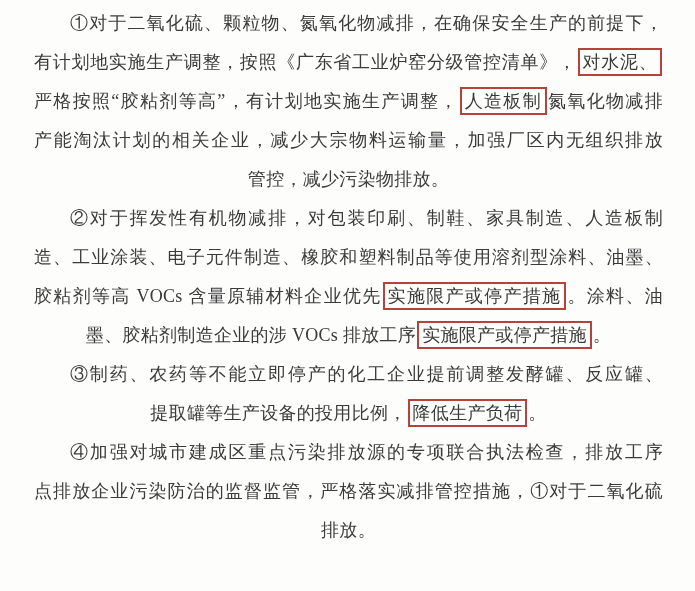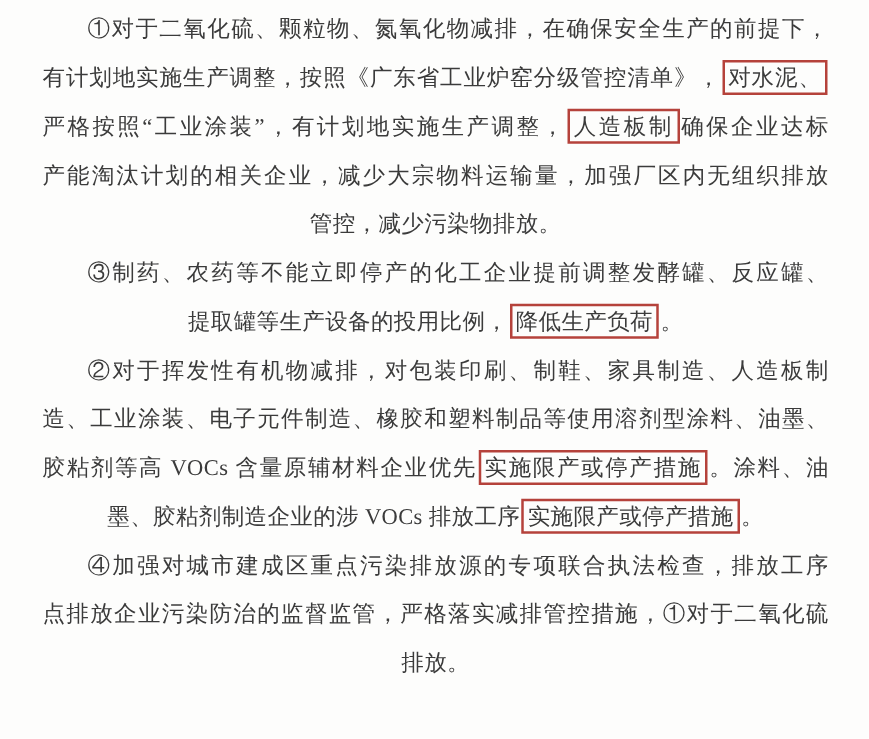--- a/index.html
+++ b/index.html
@@ -38,33 +38,33 @@
   }
 </style>
 </head>
 <body>
 
 <main class="page" style="background: rgb(253, 253, 252);">
   <div id="doc-body" style="color: rgb(59, 59, 59);">
       <div class="paragraph">
         <div class="line fill indent"><span class="plain">①对于二氧化硫、颗粒物、氮氧化物减排，在确保安全生产的前提下，</span></div>
         <div class="line fill"><span class="plain">有计划地实施生产调整，按照《广东省工业炉窑分级管控清单》，</span><span class="boxed" style="border-color: rgb(181, 66, 59);">对水泥、</span></div>
-        <div class="line fill"><span class="plain">严格按照“工业涂装”，有计划地实施生产调整，</span><span class="boxed" style="border-color: rgb(181, 66, 59);">人造板制</span><span class="plain">确保企业达标</span></div>
+        <div class="line fill"><span class="plain">严格按照“胶粘剂等高”，有计划地实施生产调整，</span><span class="boxed" style="border-color: rgb(181, 66, 59);">人造板制</span><span class="plain">氮氧化物减排</span></div>
         <div class="line fill"><span class="plain">产能淘汰计划的相关企业，减少大宗物料运输量，加强厂区内无组织排放</span></div>
         <div class="line lastline"><span class="plain">管控，减少污染物排放。</span></div>
-      </div>
-      <div class="paragraph">
-        <div class="line fill indent"><span class="plain">③制药、农药等不能立即停产的化工企业提前调整发酵罐、反应罐、</span></div>
-        <div class="line lastline"><span class="plain">提取罐等生产设备的投用比例，</span><span class="boxed" style="border-color: rgb(181, 66, 59);">降低生产负荷</span><span class="plain">。</span></div>
       </div>
       <div class="paragraph">
         <div class="line fill indent"><span class="plain">②对于挥发性有机物减排，对包装印刷、制鞋、家具制造、人造板制</span></div>
         <div class="line fill"><span class="plain">造、工业涂装、电子元件制造、橡胶和塑料制品等使用溶剂型涂料、油墨、</span></div>
         <div class="line fill"><span class="plain">胶粘剂等高 VOCs 含量原辅材料企业优先</span><span class="boxed" style="border-color: rgb(181, 66, 59);">实施限产或停产措施</span><span class="plain">。涂料、油</span></div>
         <div class="line lastline"><span class="plain">墨、胶粘剂制造企业的涉 VOCs 排放工序</span><span class="boxed" style="border-color: rgb(181, 66, 59);">实施限产或停产措施</span><span class="plain">。</span></div>
+      </div>
+      <div class="paragraph">
+        <div class="line fill indent"><span class="plain">③制药、农药等不能立即停产的化工企业提前调整发酵罐、反应罐、</span></div>
+        <div class="line lastline"><span class="plain">提取罐等生产设备的投用比例，</span><span class="boxed" style="border-color: rgb(181, 66, 59);">降低生产负荷</span><span class="plain">。</span></div>
       </div>
       <div class="paragraph">
         <div class="line fill indent"><span class="plain">④加强对城市建成区重点污染排放源的专项联合执法检查，排放工序</span></div>
         <div class="line fill"><span class="plain">点排放企业污染防治的监督监管，严格落实减排管控措施，①对于二氧化硫</span></div>
         <div class="line lastline"><span class="plain">排放。</span></div>
       </div>
     </div>
 </main>
 
 </body></html>

